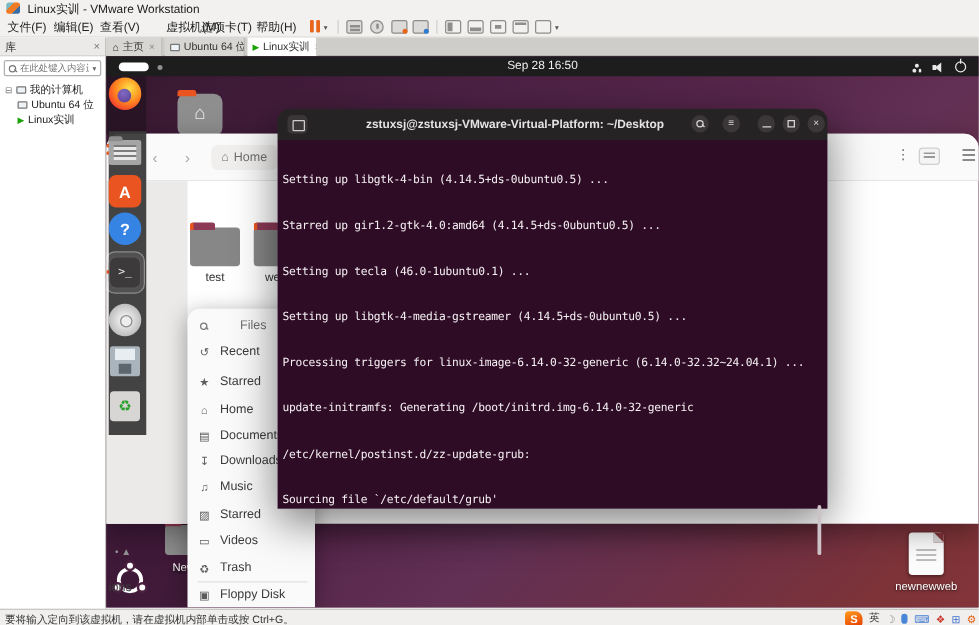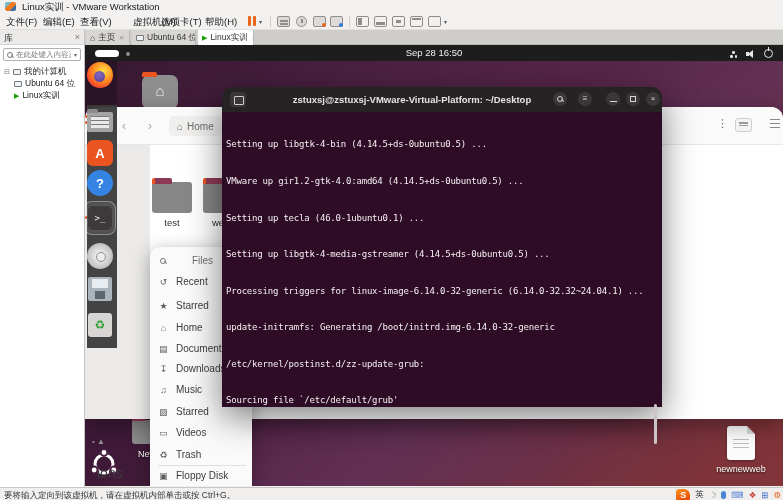--- a/index.html
+++ b/index.html
@@ -82,21 +82,21 @@
   .kebab { position:absolute; left:632px; top:10px; font-size:11px; color:#666; }
   .viewbtn { position:absolute; left:650px; top:11px; width:17px; height:14px; border:1px solid #cfcfcf; border-radius:3px; background:#f4f4f4; }
   .viewbtn::after { content:""; position:absolute; left:3px; top:3px; width:9px; height:6px;
                     background:repeating-linear-gradient(#9a9a9a 0 1.5px,transparent 1.5px 3px); }
   .hamb { position:absolute; left:685px; top:12px; width:10px; height:10px;
           background:repeating-linear-gradient(#8a8a8a 0 1.5px,transparent 1.5px 4px); }
   .folder { position:absolute; width:40px; height:31px; background:#878787; border-radius:3px; }
   .folder::before { content:""; position:absolute; left:0; top:-4px; width:17px; height:6px; background:#8d3a57; border-radius:2px 2px 0 0; border-left:3px solid #e95420; }
   .flabel { position:absolute; font-size:9.5px; color:#333; text-align:center; }
   .ejrow { position:absolute; left:7px; top:292px; color:#8f8f8f; font-size:8px; }
-  .ionstext { position:absolute; left:12px; top:320px; color:#3c3c3c; font-size:14px; }
+  .ionstext { position:absolute; left:2px; top:320px; color:#3c3c3c; font-size:10px; }
 
   
   .ffront { position:absolute; left:65px; top:202px; width:102px; height:239px; background:#fafafa; border-radius:10px 10px 0 0; box-shadow:0 4px 18px rgba(0,0,0,.35); }
   .ffhead { position:absolute; left:10px; top:8px; display:flex; align-items:center; gap:26px; color:#707070; font-size:10px; }
   .fitem { position:absolute; left:8px; display:flex; align-items:center; gap:7px; color:#3b3b3b; font-size:10px; white-space:nowrap; }
   .ficon { width:11px; text-align:center; color:#5d5d5d; font-size:9px; }
   .fdivider { position:absolute; left:8px; top:218px; width:88px; height:1px; background:#e1e1e1; }
 
   
   .dockdark { position:absolute; left:0px; top:14px; width:32px; height:48px; background:#16101575; }
@@ -376,21 +376,21 @@
           <span class="minbar"></span>
         </div>
       <div class="cbtn" style="left:404px">
           <span class="maxsq"></span>
         </div>
       <div class="cbtn" style="left:424px">×</div>
     </div>
     <div class="tbody">
       <div class="tout">
         <div>Setting up libgtk-4-bin (4.14.5+ds-0ubuntu0.5) ...</div>
-        <div>VMware up gir1.2-gtk-4.0:amd64 (4.14.5+ds-0ubuntu0.5) ...</div>
+        <div>Starred up gir1.2-gtk-4.0:amd64 (4.14.5+ds-0ubuntu0.5) ...</div>
         <div>Setting up tecla (46.0-1ubuntu0.1) ...</div>
         <div>Setting up libgtk-4-media-gstreamer (4.14.5+ds-0ubuntu0.5) ...</div>
         <div>Processing triggers for linux-image-6.14.0-32-generic (6.14.0-32.32~24.04.1) ...</div>
         <div>update-initramfs: Generating /boot/initrd.img-6.14.0-32-generic</div>
         <div>/etc/kernel/postinst.d/zz-update-grub:</div>
         <div>Sourcing file `/etc/default/grub'</div>
         
         
         
         

